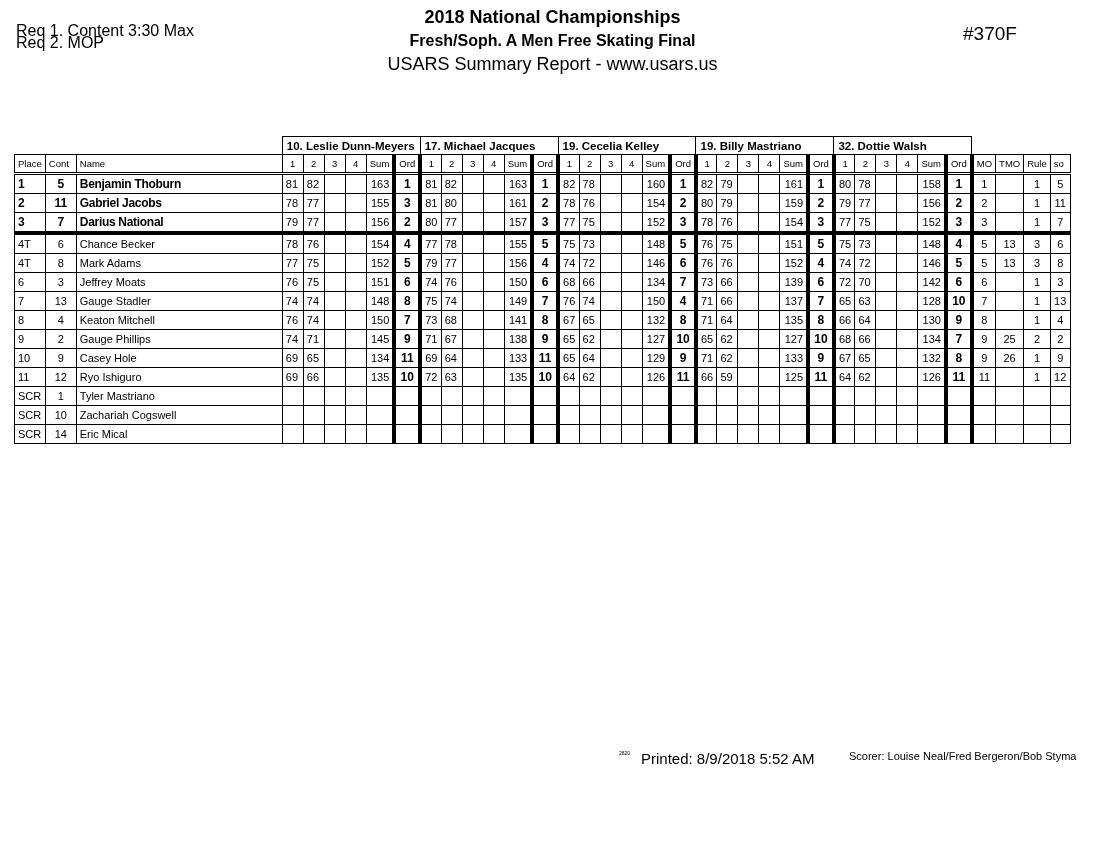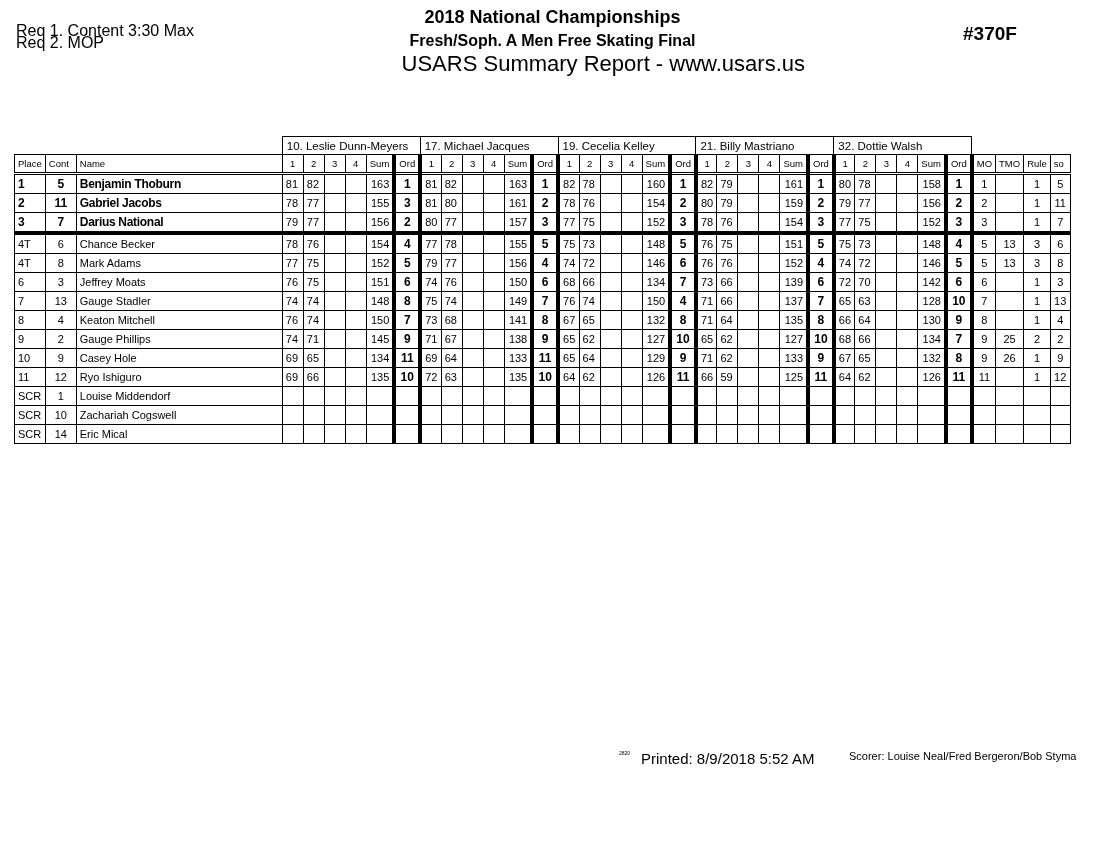--- a/index.html
+++ b/index.html
@@ -2,26 +2,26 @@
 <html><head>
 <meta charset="utf-8">
 <style>
   html, body { margin:0; padding:0; background:#ffffff; }
   body { width:1100px; height:850px; position:relative; font-family:"Liberation Sans", sans-serif; color:#000; overflow:hidden; }
   .req { position:absolute; left:16px; top:25px; font-size:16px; line-height:12px; }
   .header-center { position:absolute; left:300px; width:505px; top:7px; text-align:center; }
   .h-event { font-size:18px; font-weight:bold; line-height:21px; }
   .h-venue { font-size:16px; line-height:19px; }
   .h-title { font-size:16px; font-weight:bold; line-height:25px; }
-  .h-report { font-size:22px; line-height:22px;text-align:right; }
-  .event-num { position:absolute; left:963px; top:23px; font-size:19px; font-weight:bold;text-align:center; }
+  .h-report { font-size:18px; line-height:22px; }
+  .event-num { position:absolute; left:963px; top:23px; font-size:19px; font-weight:normal;text-align:center; }
 
   table.results { position:absolute; left:14px; top:136px; border-collapse:collapse; font-size:11px; table-layout:fixed; }
   table.results td { border:1px solid #000; height:18px; padding:0 3px; white-space:nowrap; overflow:hidden; }
-  table.results tr.judges td { height:17px; }
+  table.results tr.judges td { height:17px;font-weight:bold; }
   table.results tr.judges td.blank { border:none; }
   table.results td.judge-name { font-size:11.5px; padding-left:4px; }
   table.results tr.colhdr td { font-size:9.5px; height:17px; border-bottom:3px double #000; }
   table.results td.num { text-align:right; }
   table.results td.ctr { text-align:center; }
   table.results td.ord { text-align:center; font-weight:bold; font-size:12px; border-left:4px solid #000; border-right:4px solid #000; }
   table.results tr.podium td { font-weight:bold; font-size:12px; }
   table.results tr.podium td.score, table.results tr.podium td.num, table.results tr.podium td.misc { font-weight:normal; font-size:11px; }
   table.results tr.podium td.name { letter-spacing:-0.3px; }
   table.results tr.sep td { border-bottom:4px solid #000; }
@@ -85,21 +85,21 @@
       <col style="width:26px">
       <col style="width:25px">
       <col style="width:20px">
   </colgroup>
   <tbody id="tbody">
     <tr class="judges">
       <td class="blank" colspan="3"></td>
       <td class="judge-name" colspan="6">10.  Leslie Dunn-Meyers</td>
       <td class="judge-name" colspan="6">17.  Michael Jacques</td>
       <td class="judge-name" colspan="6">19.  Cecelia Kelley</td>
-      <td class="judge-name" colspan="6">21.  Billy Mastriano</td>
+      <td class="judge-name" colspan="6">19.  Billy Mastriano</td>
       <td class="judge-name" colspan="6">32.  Dottie Walsh</td>
       <td class="blank" colspan="4"></td>
     </tr>
     <tr class="colhdr" id="colhdr">
       <td>Place</td>
       <td>Cont</td>
       <td>Name</td>
     <td class="ctr">1</td>
         <td class="ctr">2</td>
         <td class="ctr">3</td>
@@ -560,21 +560,21 @@
         <td class="num">126</td>
         <td class="ord">11</td>
         <td class="misc">11</td>
         <td class="misc"></td>
         <td class="misc num">1</td>
         <td class="misc">12</td>
       </tr>
       <tr>
         <td>SCR</td>
         <td class="ctr">1</td>
-        <td class="name">Louise Middendorf</td>
+        <td class="name">Tyler Mastriano</td>
         <td class="score"></td>
         <td class="score"></td>
         <td class="score"></td>
         <td class="score"></td>
         <td class="num"></td>
         <td class="ord"></td>
         <td class="score"></td>
         <td class="score"></td>
         <td class="score"></td>
         <td class="score"></td>

